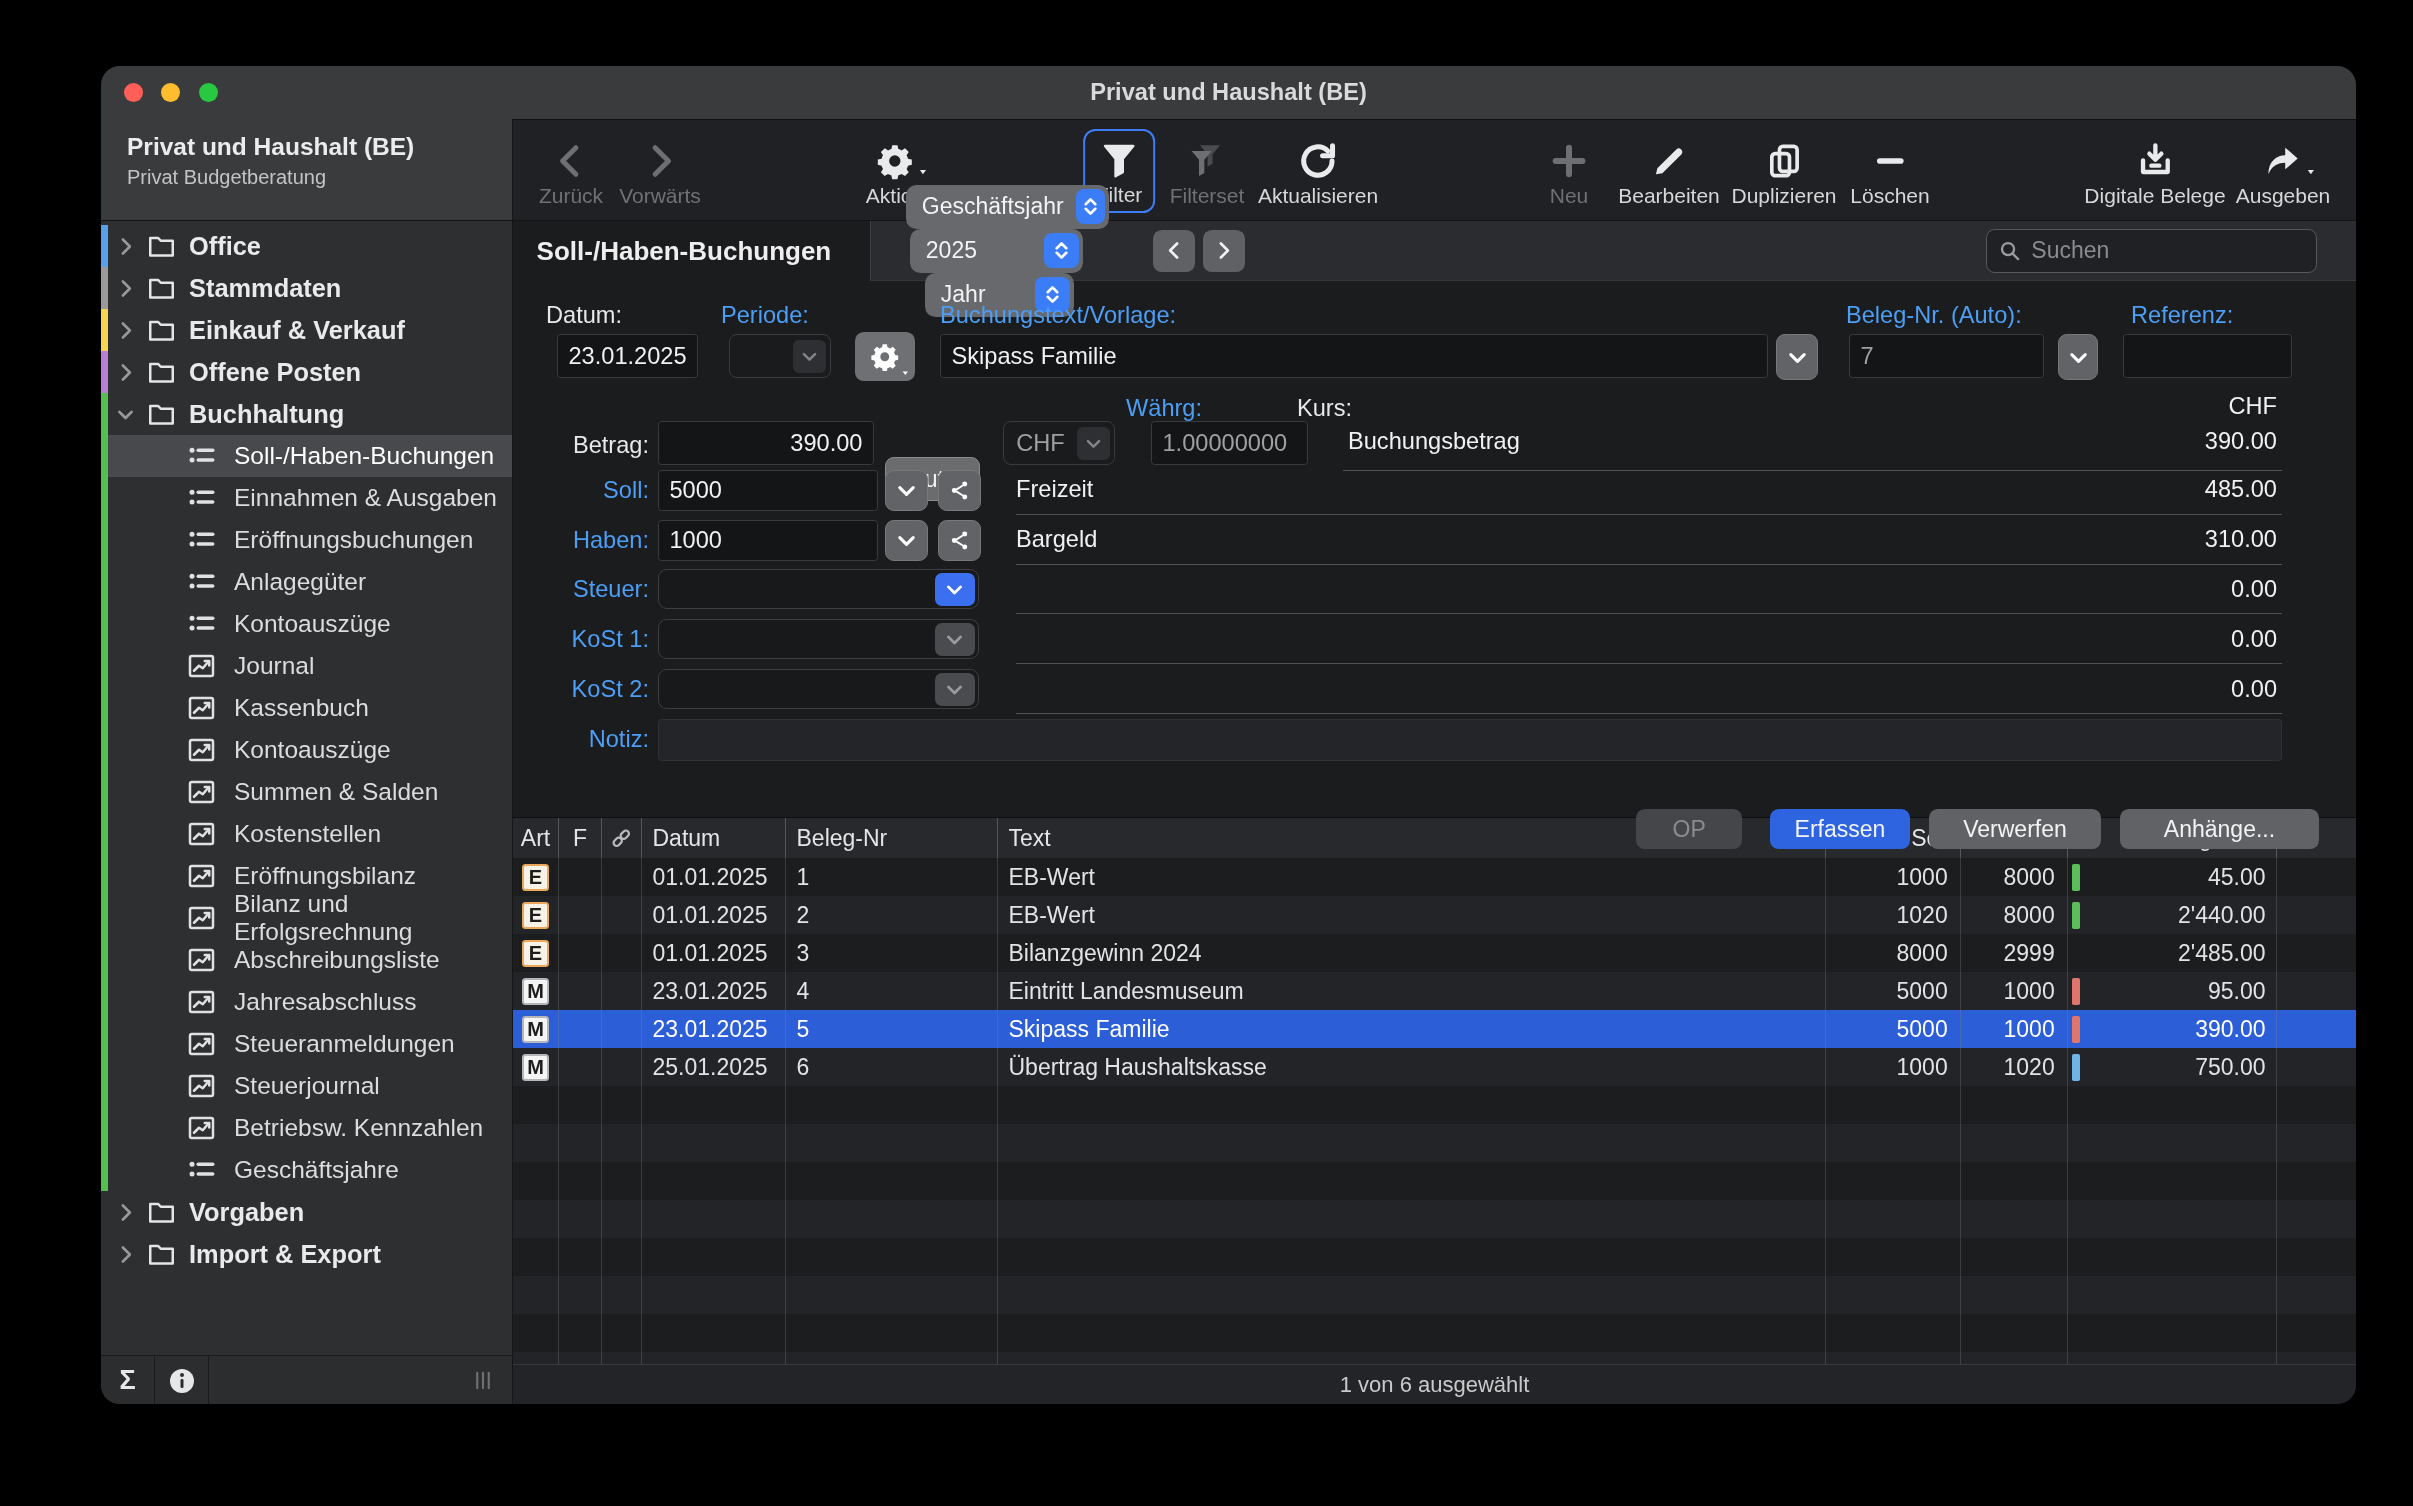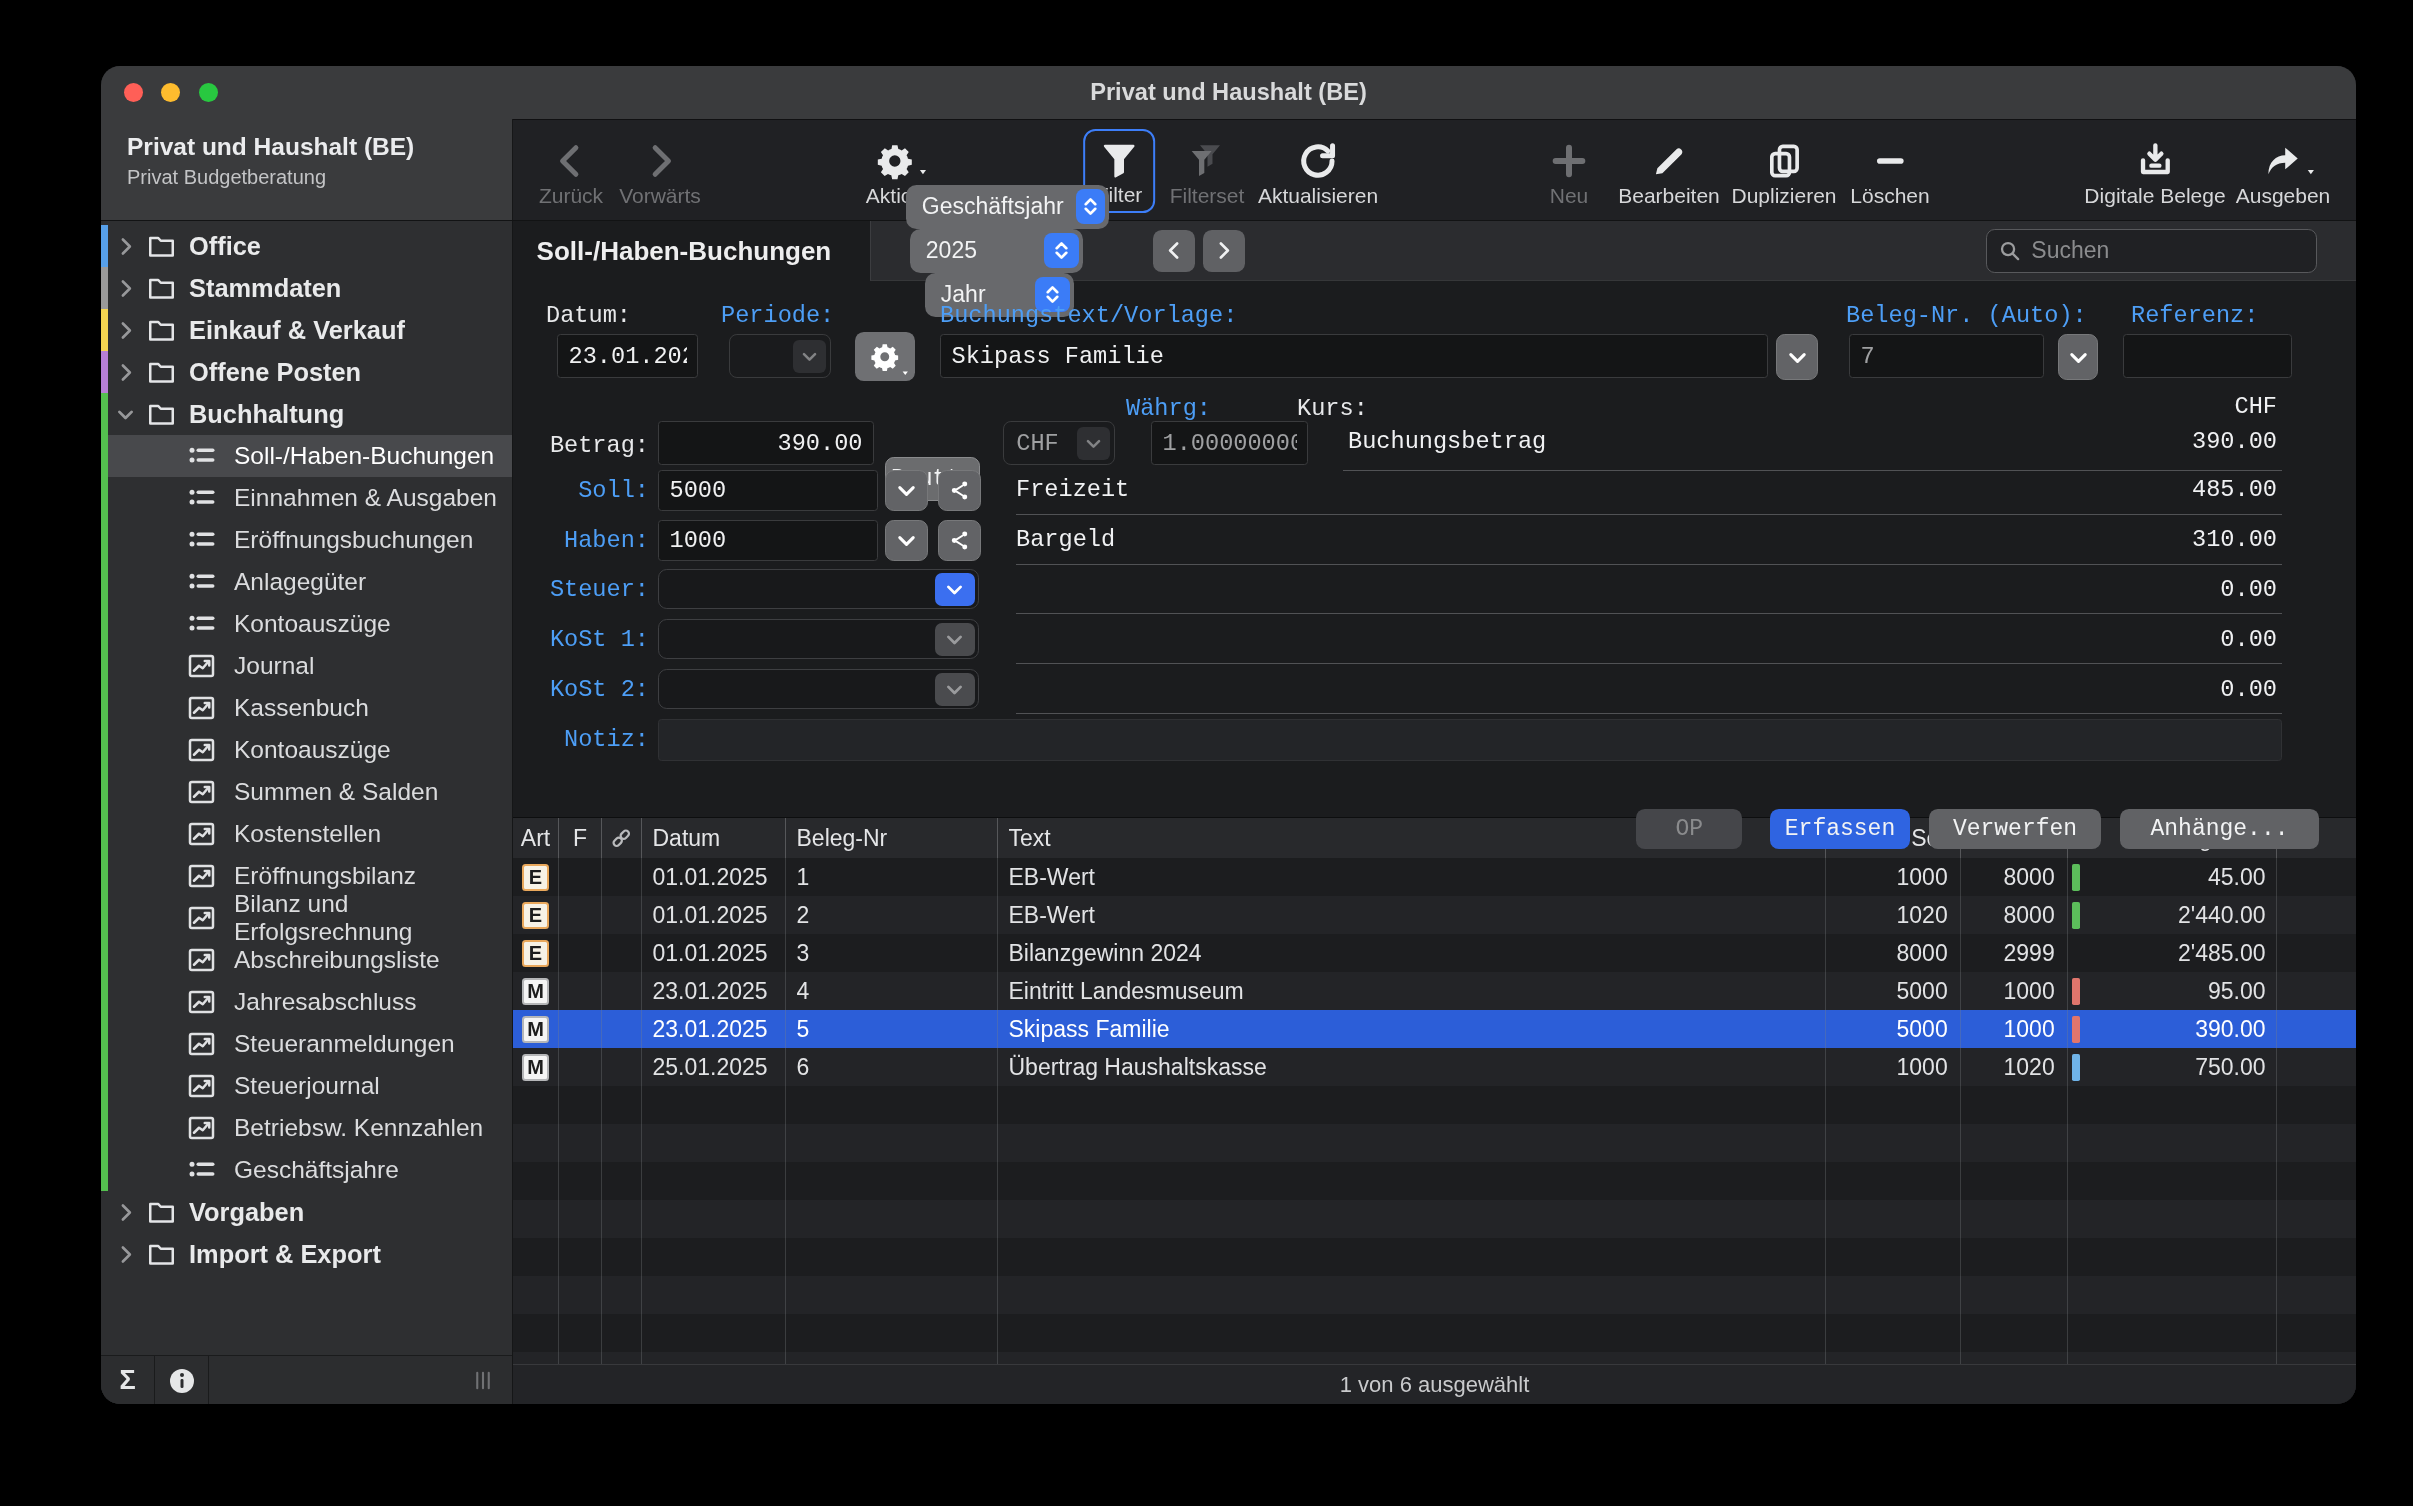--- a/index.html
+++ b/index.html
@@ -66,21 +66,21 @@
   .navbtn{width:42px;height:42px;border-radius:8.8px;background:#606164;display:flex;align-items:center;
     justify-content:center;color:#f0f1f2;}
   .navbtn svg{width:21px;height:21px;}
   .search{position:absolute;right:39px;top:7.9px;width:331px;height:44px;border:1.8px solid #58595c;
     border-radius:8.8px;background:#202124;display:flex;align-items:center;padding:0 10.5px;color:#9b9c9e;}
   .search svg{width:23px;height:23px;flex:none;}
   .search input{flex:1;background:transparent;border:none;outline:none;color:#cfd0d2;
     font-size:23px;margin-left:8.8px;font-family:inherit;width:100%;}
   .search input::placeholder{color:#8b8c8e;}
   
-  .form{height:536px;position:relative;flex:none;font-size:23.6px;font-family:Liberation Mono, monospace;}
+  .form{height:536px;position:relative;flex:none;font-size:23.6px;}
   .flabel{position:absolute;color:#e7e8ea;white-space:nowrap;}
   .flabel.blue,.rowlabel.blue{color:#4d9ef6;}
   .rowlabel{position:absolute;left:0;width:136px;text-align:right;color:#e7e8ea;}
   .finput{position:absolute;height:44px;background:#141516;border:0.9px solid #3a3b3d;border-radius:3.5px;
     color:#f0f1f2;font-size:23.6px;padding:0 10.5px;font-family:inherit;outline:none;}
   .finput.gray{color:#9fa0a2;}
   .finput.right{text-align:right;}
   .selbox{position:absolute;height:44px;background:#1a1b1d;border:0.9px solid #3a3b3d;border-radius:7.9px;
     display:flex;align-items:center;justify-content:space-between;padding:0 4.4px 0 12.3px;color:#9fa0a2;}
   .selbox .chevbox{width:33px;height:33px;border-radius:6.1px;background:#2e2f32;display:flex;

